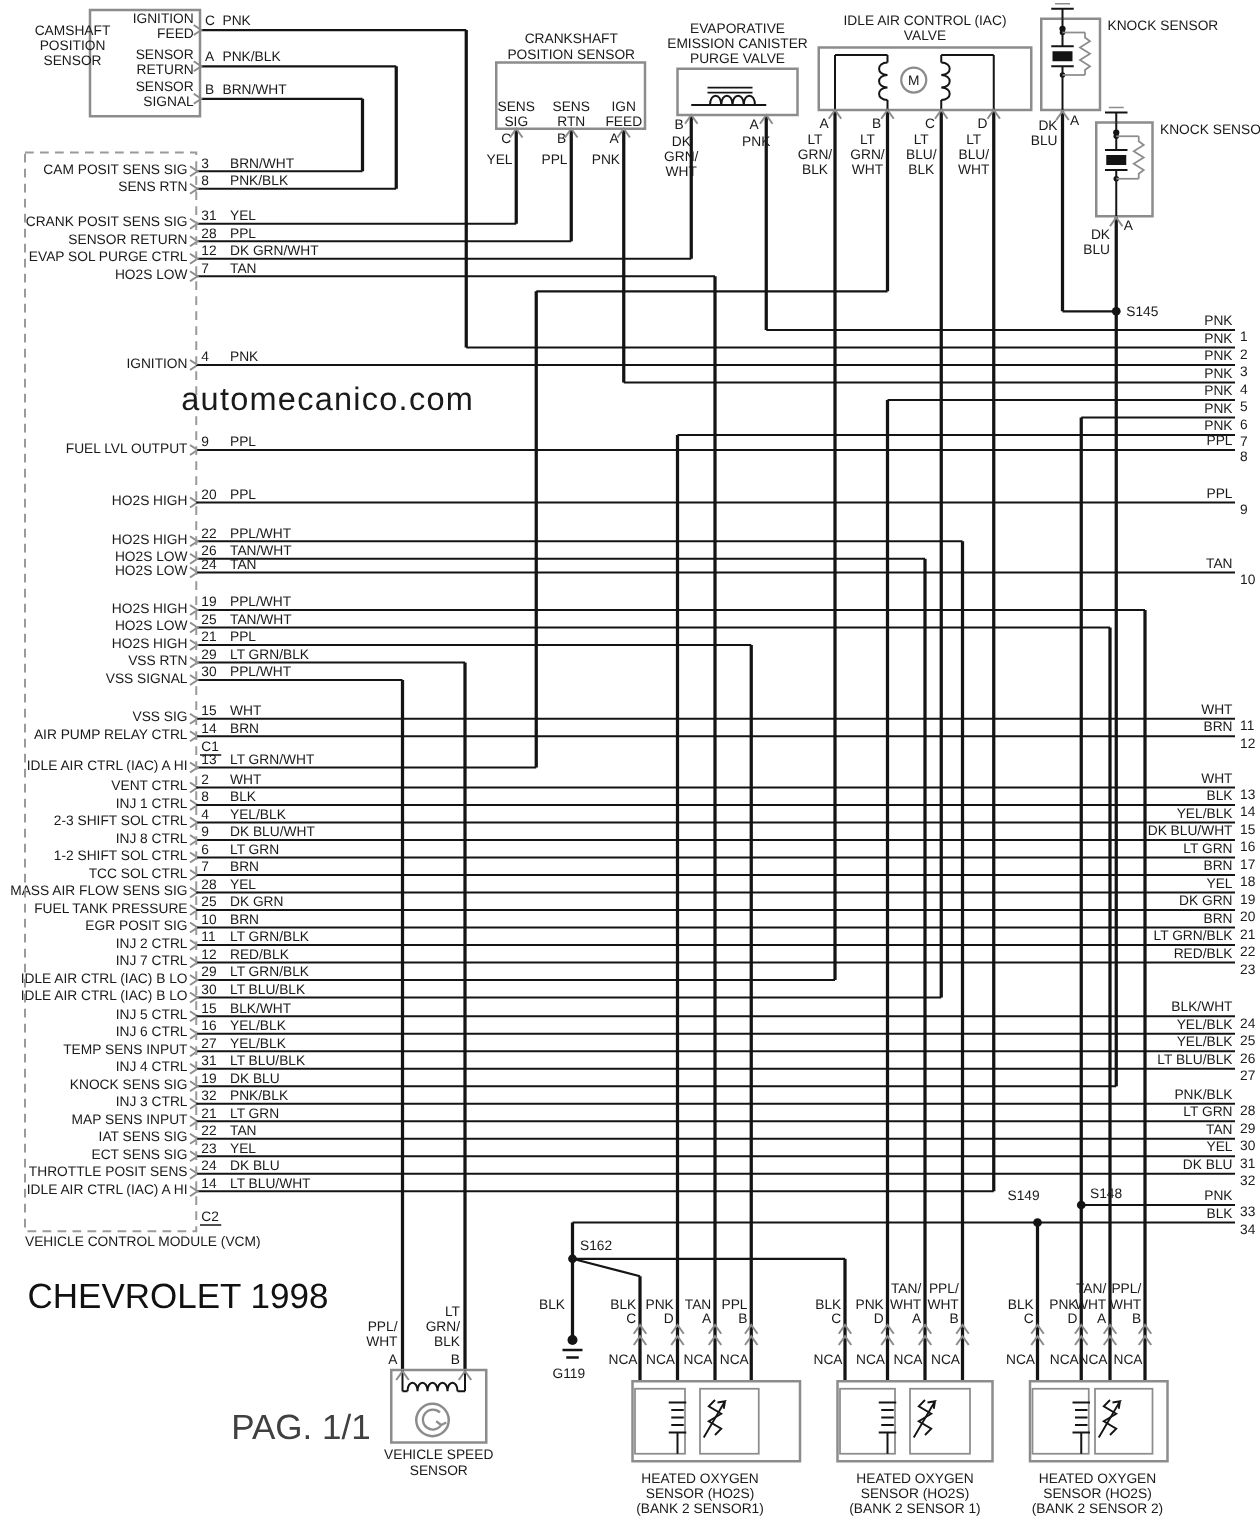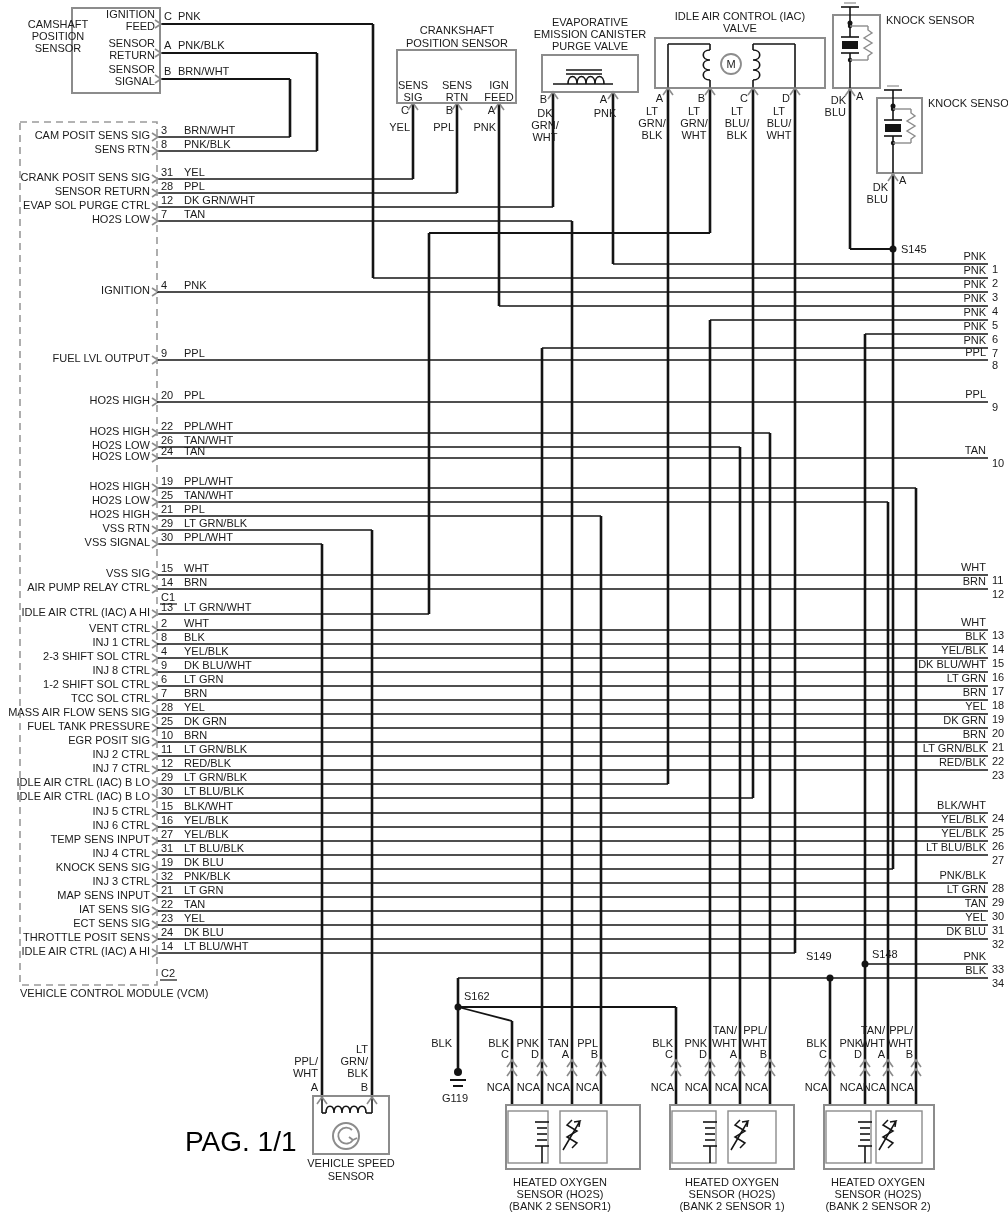--- a/index.html
+++ b/index.html
@@ -2,21 +2,21 @@
 <html><head>
 <meta charset="utf-8">
 <style>
   html,body{margin:0;padding:0;background:#fff;}
   #stage{position:relative;width:1008px;height:1214px;background:#fff;overflow:hidden;
          font-family:"Liberation Sans",sans-serif;}
   #wires{position:absolute;left:0;top:0;}
   text{font-family:"Liberation Sans",sans-serif;font-size:11px;fill:#1a1a1a;}
   .watermark{position:absolute;left:145px;top:304px;font-size:26px;color:#1a1a1a;letter-spacing:1px;}
   .footer-line{position:absolute;left:22px;font-size:28px;color:#111;}
-  .page-label{position:absolute;left:185px;top:1126px;font-size:28px;color:#000000;}
+  .page-label{position:absolute;left:185px;top:1126px;font-size:28px;color:#404040;}
 </style>
 </head>
 <body>
 
 <div id="stage">
   <svg id="wires" width="1008" height="1214" viewBox="0 0 1008 1214">
       <line x1="157" y1="137" x2="290" y2="137" stroke="#141414" stroke-width="1.6"></line>
       <path d="M152,133 L158,137 L152,141" fill="none" stroke="#8c8c8c" stroke-width="1.6"></path>
       <text x="150" y="139" text-anchor="end" font-size="11">CAM POSIT SENS SIG</text>
       <text x="161" y="134" text-anchor="start" font-size="11">3</text>
@@ -616,14 +616,16 @@
       <text x="886" y="1091" text-anchor="end" font-size="11">NCA</text>
       <path d="M911,1067 L916,1060 L921,1067" fill="none" stroke="#8c8c8c" stroke-width="1.6"></path>
       <path d="M911,1076 L916,1069 L921,1076" fill="none" stroke="#8c8c8c" stroke-width="1.6"></path>
       <text x="913" y="1058" text-anchor="end" font-size="11">B</text>
       <text x="913" y="1034" text-anchor="end" font-size="11">PPL/</text>
       <text x="913" y="1047" text-anchor="end" font-size="11">WHT</text>
       <text x="914" y="1091" text-anchor="end" font-size="11">NCA</text>
       <text x="452" y="1047" text-anchor="end" font-size="11">BLK</text>
     </svg>
 
+  <div class="watermark">automecanico.com</div>
+  <div class="footer-line" style="top:1021px">CHEVROLET 1998</div>
   <div class="page-label">PAG. 1/1</div>
 </div>
 
 </body></html>

